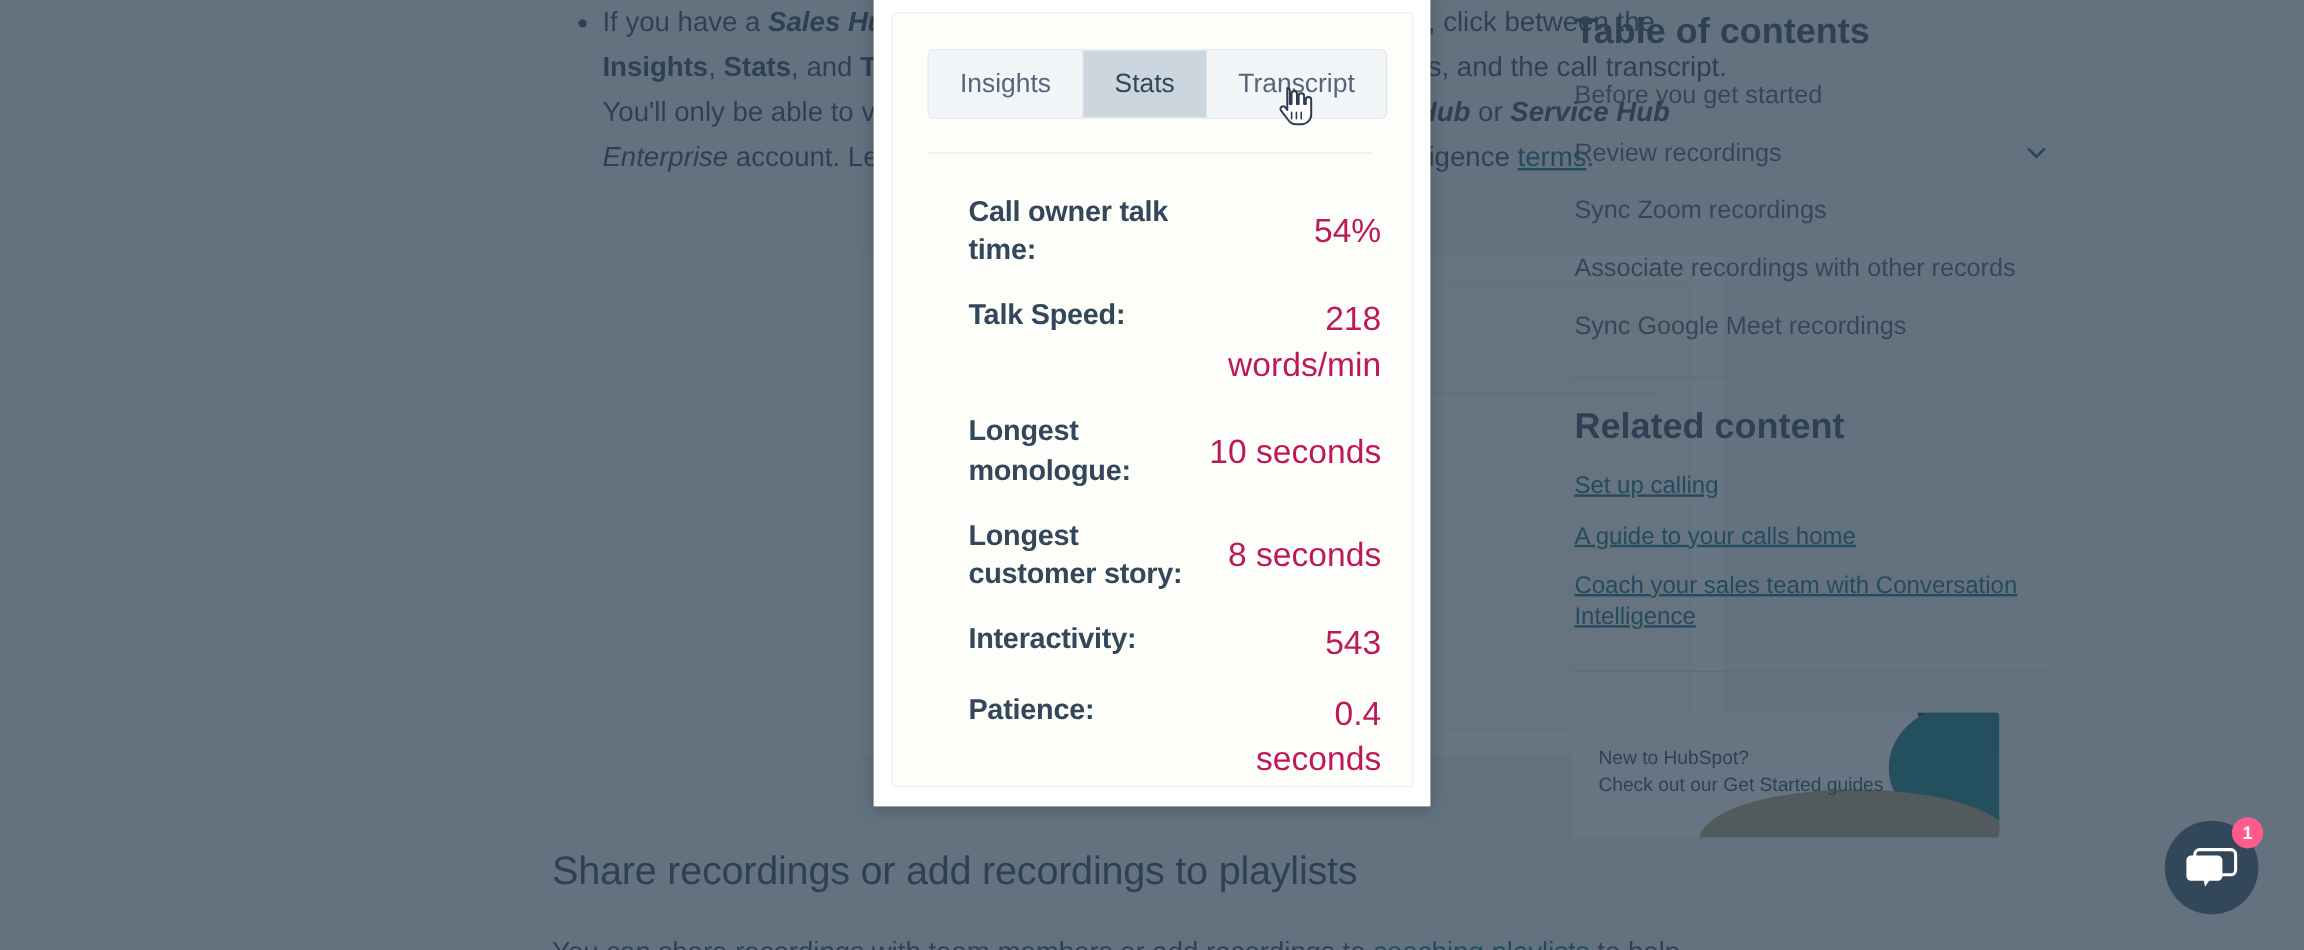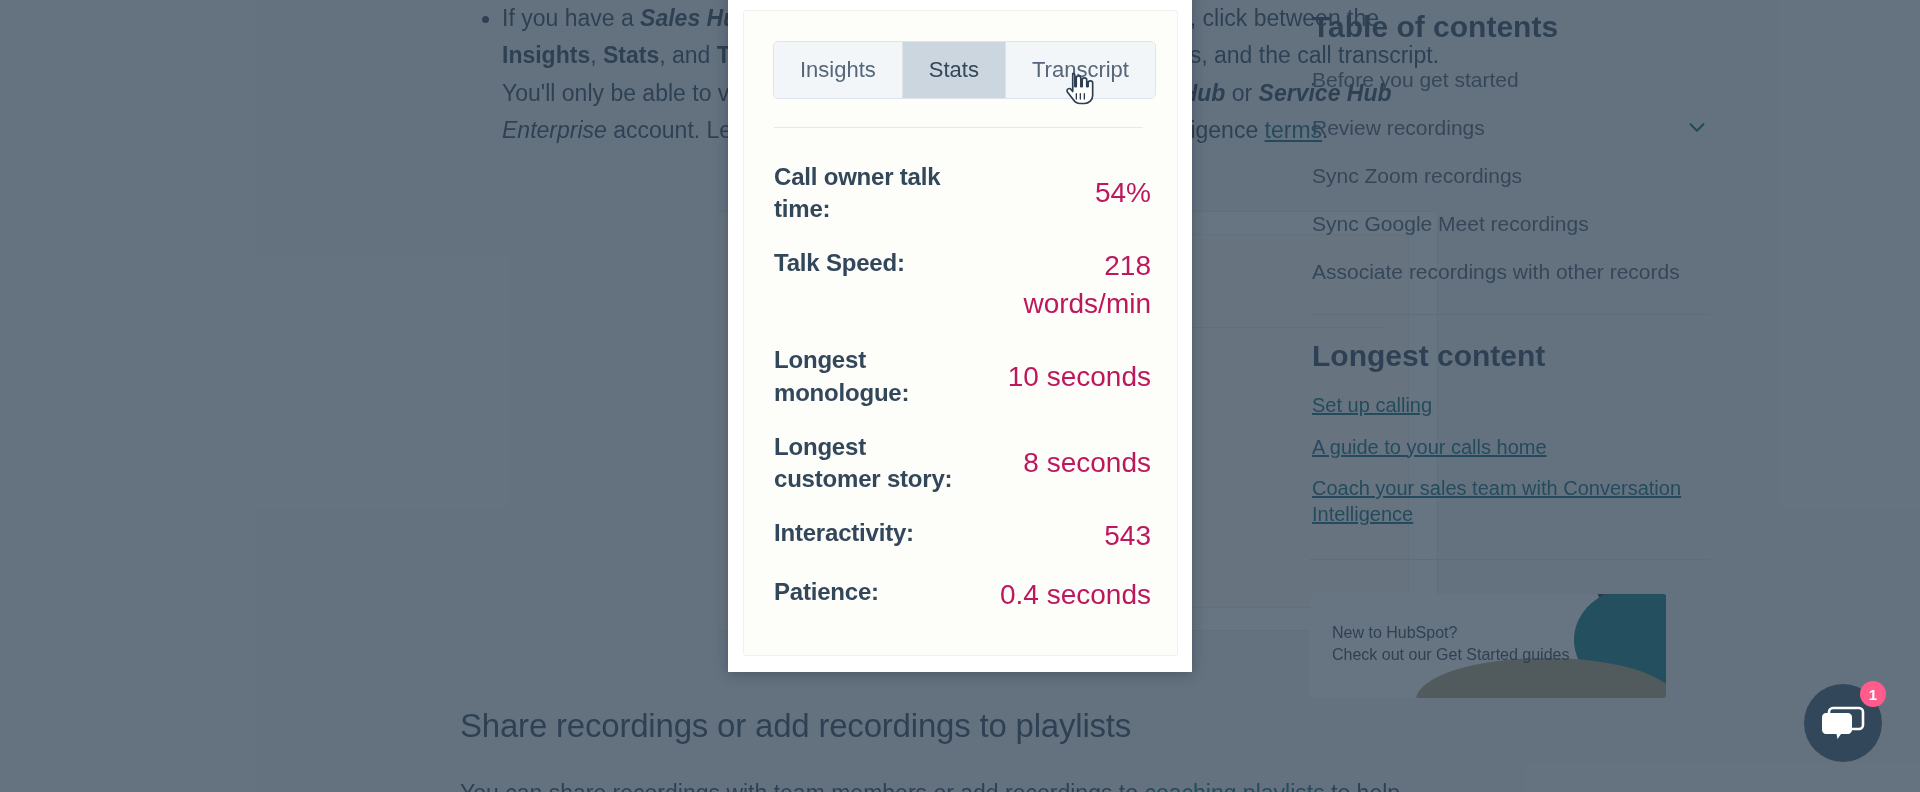--- a/index.html
+++ b/index.html
@@ -229,20 +229,21 @@
   .stat-row {
     display: flex;
     align-items: flex-start;
     margin-bottom: 22px;
   }
   .stat-label {
     width: 188px; flex: none;
     font-size: 24px; font-weight: 700; color: #33475b;
     line-height: 1.34;
     letter-spacing: -.2px;
+    margin-left: 33px;
   }
   .stat-value {
     flex: 1;
     font-size: 28px; font-weight: 400; color: #be185d;
     line-height: 1.34;
     padding-left: 8px;
     align-self: center;
     text-align: right;
   }
 
@@ -325,29 +326,29 @@
       <div class="toc-item">
         <span>Review recordings</span>
         <svg class="chev" viewBox="0 0 24 24">
           <path d="M5 9l7 7 7-7" fill="none" stroke="#0e6b7d" stroke-width="2.4" stroke-linecap="round" stroke-linejoin="round"></path>
         </svg>
       </div>
       <div class="toc-item">
         <span>Sync Zoom recordings</span>
       </div>
       <div class="toc-item">
+        <span>Associate recordings with other records</span>
+      </div>
+      <div class="toc-item">
         <span>Sync Google Meet recordings</span>
       </div>
-      <div class="toc-item">
-        <span>Associate recordings with other records</span>
-      </div>
     </div>
 
     <div class="rail-block rel">
-      <h3>Longest content</h3>
+      <h3>Related content</h3>
       <a class="rel-link" href="#">Set up calling</a>
       <a class="rel-link" href="#">A guide to your calls home</a>
       <a class="rel-link" href="#">Coach your sales team with Conversation Intelligence</a>
     </div>
 
     <div class="promo">
       <div class="blob-navy"></div>
       <div class="blob-teal"></div>
       <div class="blob-sand"></div>
       <div class="ptxt">

